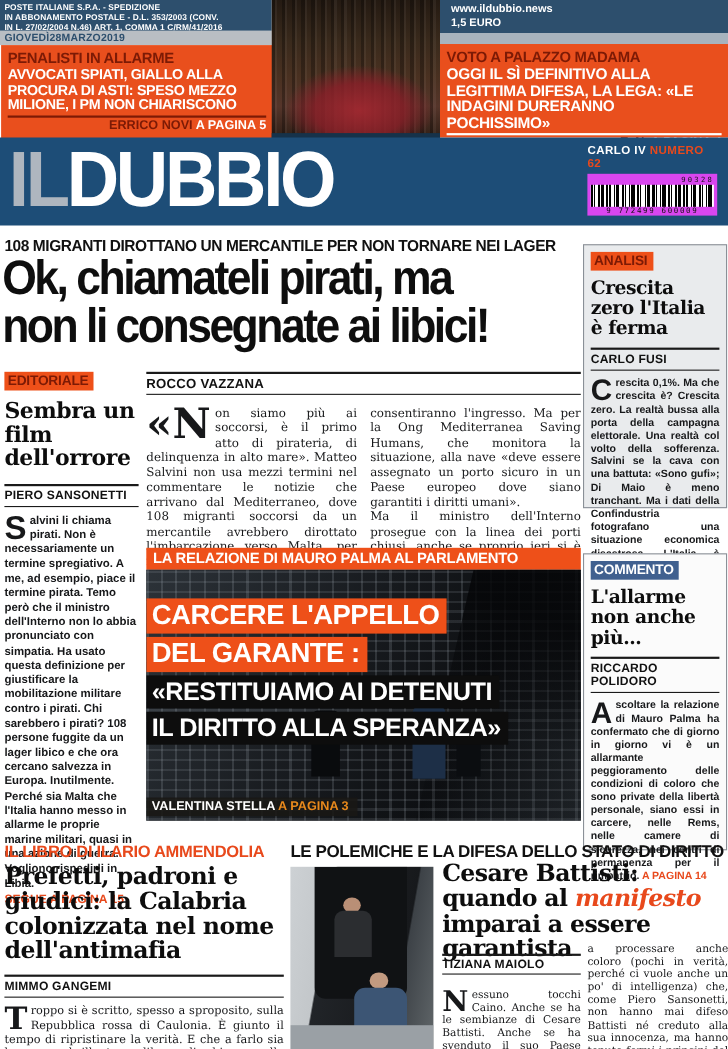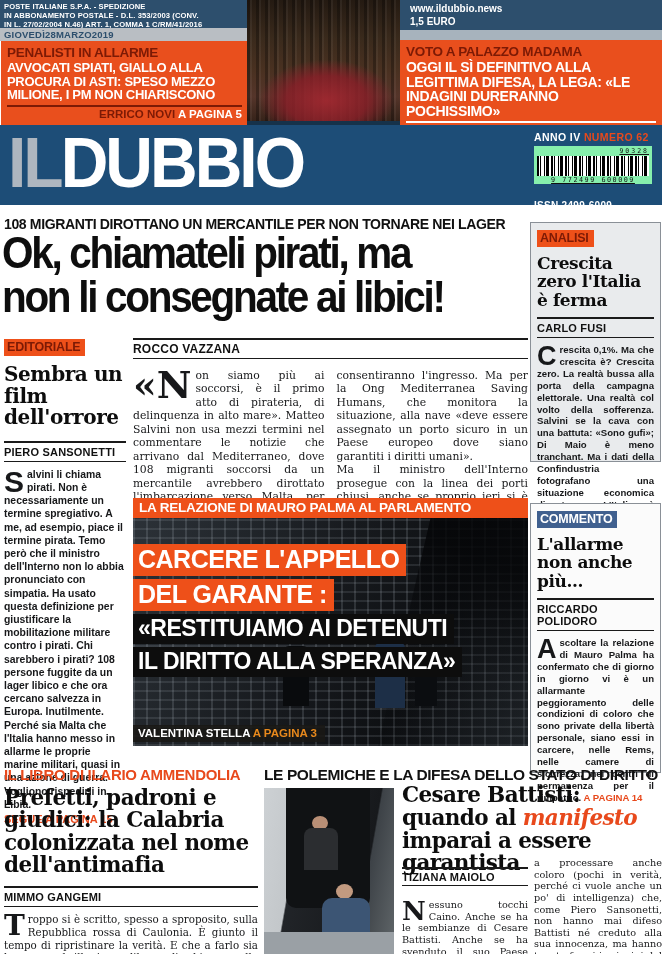--- a/index.html
+++ b/index.html
@@ -60,21 +60,21 @@
   .mast-title {
     position:absolute; left:8px; top:-4px;
     font-size:66px; font-weight:bold; letter-spacing:-3px;
     transform:scaleY(1.08); transform-origin:top left; white-space:nowrap;
   }
   .mast-title .il { color:#aeb6bf; }
   .mast-title .dubbio { color:#ffffff; }
   .mast-right { position:absolute; right:8px; top:6px; width:120px; text-align:left; }
   .anno-line { font-size:10.5px; font-weight:bold; color:#fff; letter-spacing:.4px; margin-bottom:3px; }
   .anno-line .num { color:#e8491c; }
-  .barcode-box { width:118px; height:38px; background:#86efac; position:relative; padding:2px 3px 0 3px;text-decoration:underline; }
+  .barcode-box { width:118px; height:38px; background:#d946ef; position:relative; padding:2px 3px 0 3px; }
   .barcode-top { font-family:"DejaVu Sans Mono", monospace; font-size:6.5px; text-align:right; letter-spacing:2px; line-height:1; }
   .bars {
     height:20px; margin-top:1px;
     background:repeating-linear-gradient(90deg,
       #000 0 2px, #fff 2px 3px, #000 3px 4px, #fff 4px 7px,
       #000 7px 8px, #fff 8px 9px, #000 9px 12px, #fff 12px 14px);
   }
   .barcode-num { font-family:"DejaVu Sans Mono", monospace; font-size:6.8px; text-align:center; letter-spacing:1.5px; line-height:1.2; }
   .issn { font-size:10px; font-weight:bold; color:#fff; margin-top:16px; letter-spacing:.3px; }
 
@@ -257,21 +257,21 @@
       <span class="pag">A PAGINA 4</span>
     </div>
   </div>
 
   <div class="abs masthead">
     <div class="mast-title">
       <span class="il">IL</span><span class="dubbio">DUBBIO</span>
     </div>
     <div class="mast-right">
       <div class="anno-line">
-        <span>ANNO IV</span>
+        <span>CARLO IV</span>
         <span class="num">NUMERO 62</span>
       </div>
       <div class="barcode-box">
         <div class="barcode-top">90328</div>
         <div class="bars"></div>
         <div class="barcode-num">9 772499 600009</div>
       </div>
       <div class="issn">ISSN 2499-6009</div>
     </div>
   </div>

